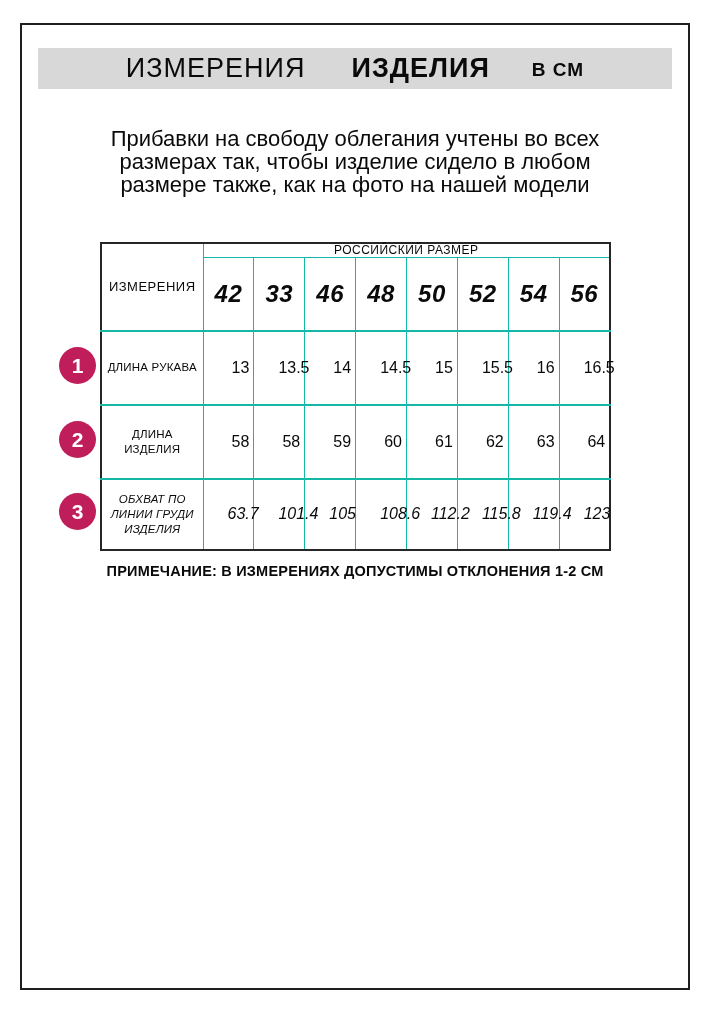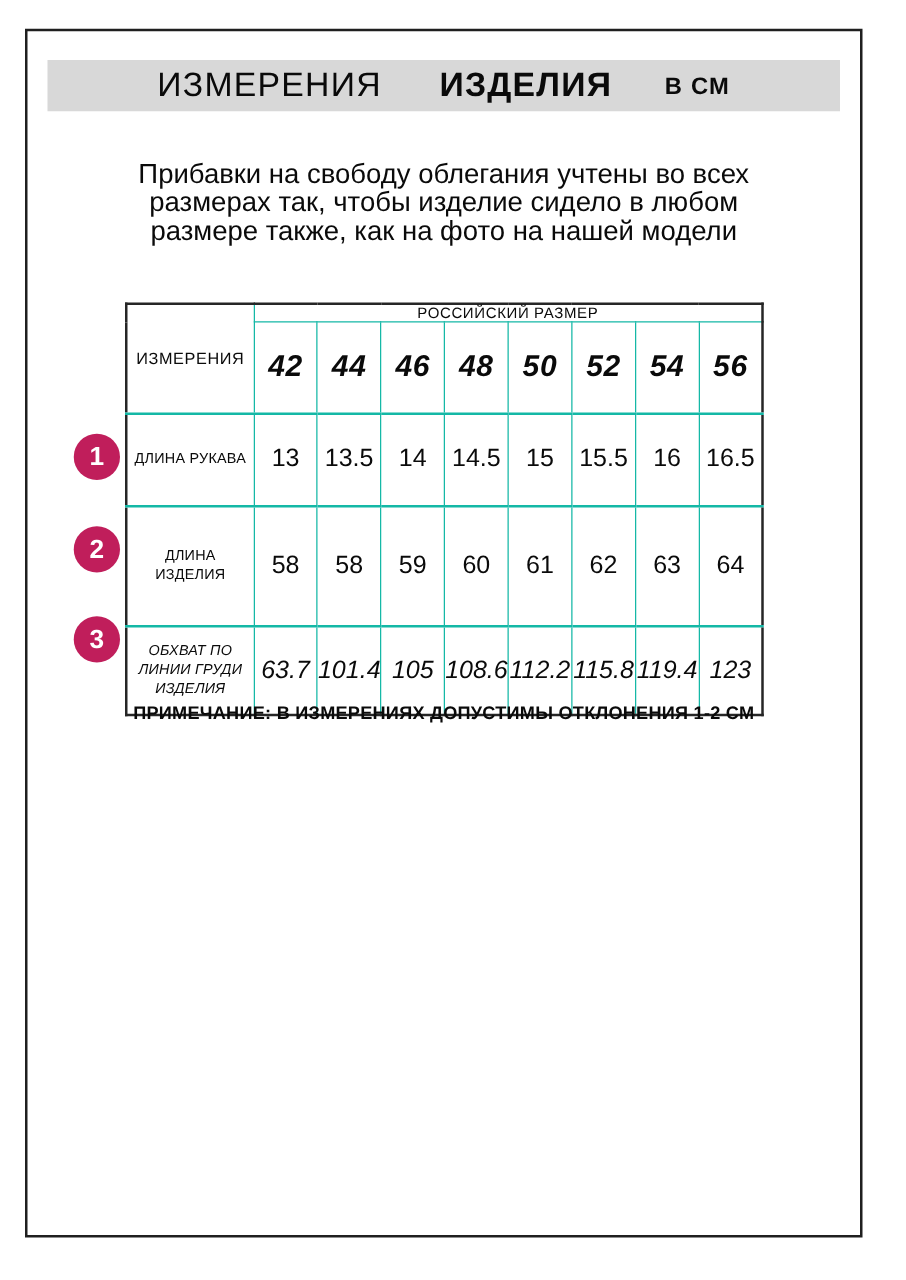--- a/index.html
+++ b/index.html
@@ -37,23 +37,23 @@
     position: absolute; left: 100px; top: 242px;
     width: 511px; border-collapse: collapse; table-layout: fixed;
     border: 2px solid #262626; background: #ffffff;
   }
   table.size-table td { border: 1px solid #14b8a6; text-align: center; vertical-align: middle; padding: 0; }
   tr.data-row td { border-top-width: 2px; }
   td.corner-cell { font-size: 13px; letter-spacing: 0.5px; }
   td.group-cell  { height: 14px; font-size: 12px; line-height: 13px; letter-spacing: 0.5px; }
   tr.sizes-row td { height: 73px; font-size: 24px; font-weight: 900; letter-spacing: 0.5px; font-style: italic; }
   tr.data-row td.row-label { font-size: 11.5px; line-height: 15px; letter-spacing: 0.2px; white-space: pre-line; padding: 0 4px; }
-  tr.data-row td.value-cell { font-size: 20px; }
+  tr.data-row td.value-cell { font-size: 16px; padding-left: 24px; }
   tr.row-1 td { height: 74px; }
-  tr.row-2 td { height: 96px; }
+  tr.row-2 td { height: 74px; }
   tr.row-3 td { height: 71px; font-style: italic; }
 
   .row-marker {
     position: absolute; left: 59px; width: 37px; height: 37px;
     border-radius: 50%; background: #c01e5b;
     display: flex; align-items: center; justify-content: center;
     color: #ffffff; font-size: 21px; font-weight: 700;
   }
   .marker-1 { top: 347px; }
   .marker-2 { top: 421px; }
@@ -94,21 +94,21 @@
         <col>
         <col>
     </colgroup>
     <tbody>
       <tr>
         <td rowspan="2" class="corner-cell">ИЗМЕРЕНИЯ</td>
         <td colspan="8" class="group-cell">РОССИЙСКИЙ РАЗМЕР</td>
       </tr>
       <tr class="sizes-row">
         <td>42</td>
-        <td>44</td>
+        <td>33</td>
         <td>46</td>
         <td>48</td>
         <td>50</td>
         <td>52</td>
         <td>54</td>
         <td>56</td>
       </tr>
       <tr class="data-row row-1">
         <td class="row-label">ДЛИНА РУКАВА</td>
         <td class="value-cell">13</td>

